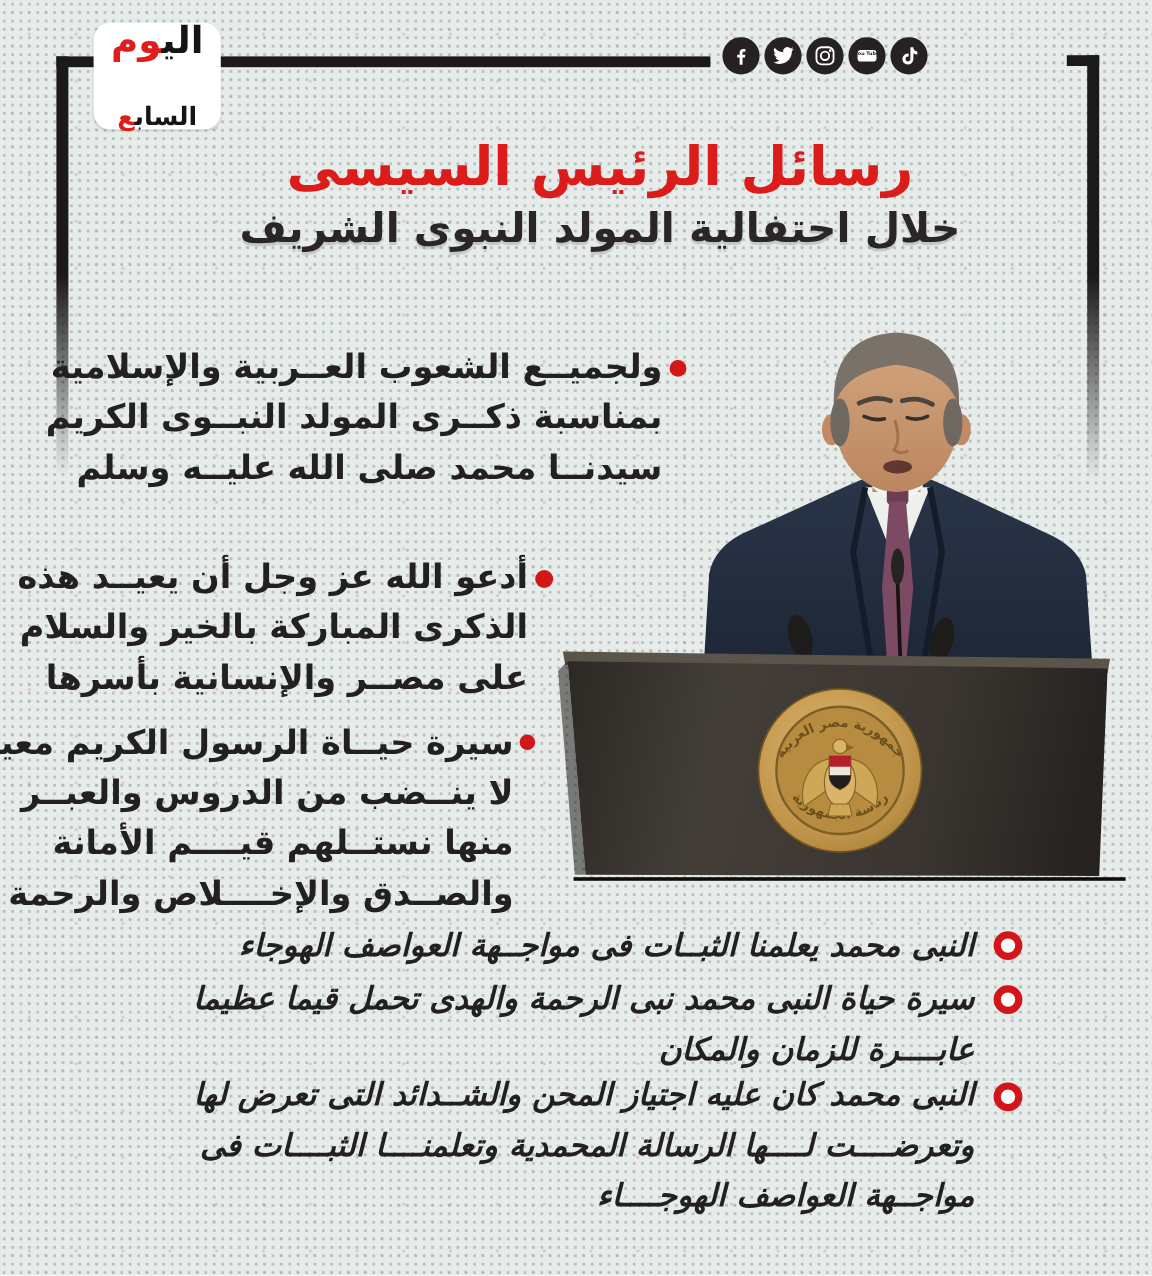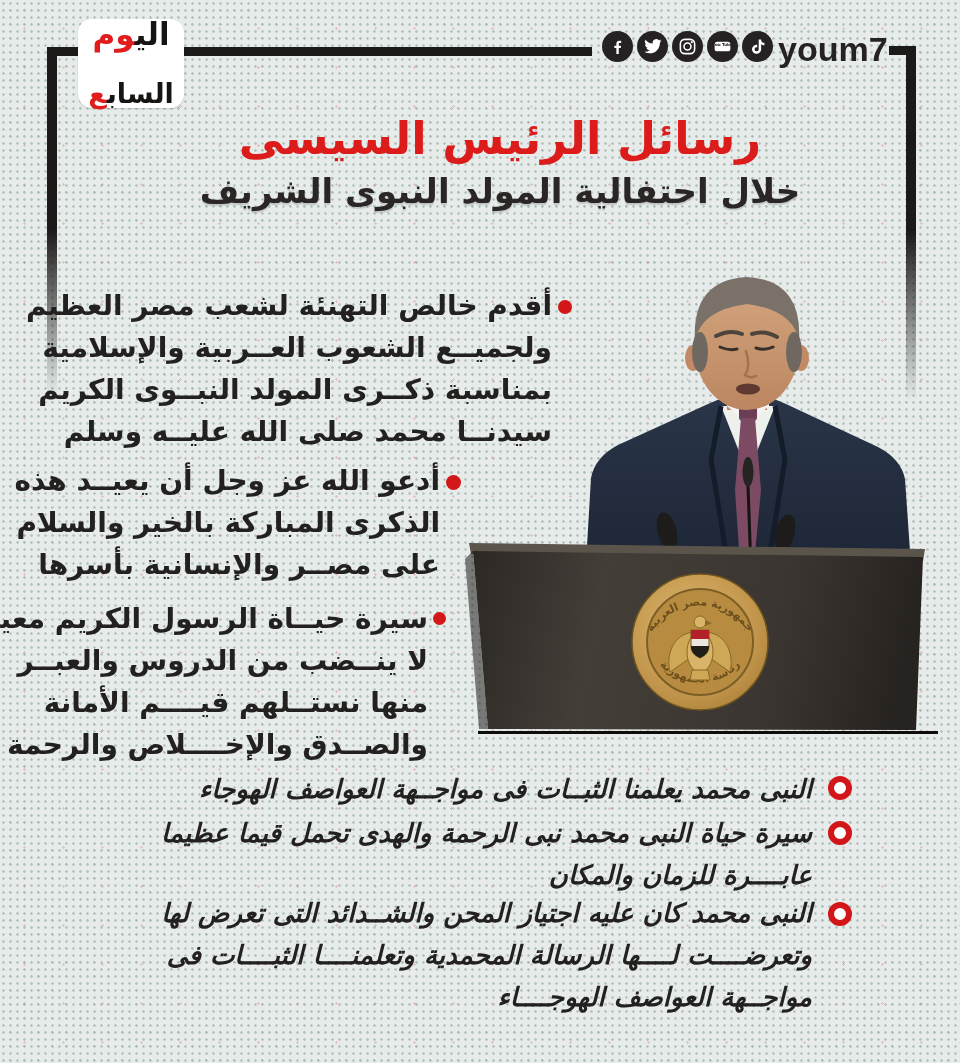--- a/index.html
+++ b/index.html
@@ -19,21 +19,21 @@
   .h-line{background:#1c1a18;height:9px;z-index:1;}
   .v-line{width:10px;z-index:1;background:linear-gradient(#1c1a18 52%,rgba(28,26,24,0));}
   
   .logo-box{
     left:78px;top:19px;width:106px;height:89px;background:#fff;border-radius:14px;
     z-index:3;display:flex;flex-direction:column;align-items:center;justify-content:space-between;
     direction:rtl;font-weight:bold;line-height:1.02;text-align:center;
     box-shadow:0 1px 2px rgba(0,0,0,.15);
   }
   .logo-l1{font-size:31px;letter-spacing:-1px;}
-  .logo-l2{font-size:27px;letter-spacing:-1px;}
+  .logo-l2{font-size:21px;letter-spacing:-1px;}
   .lg-black{color:#171513;} .lg-red{color:#e01c1c;}
   
   .icon-circle{width:31px;height:31px;border-radius:50%;background:#262122;z-index:2;
     display:flex;align-items:center;justify-content:center;}
   .handle{left:778px;top:30px;z-index:2;font-family:"Liberation Sans","DejaVu Sans",sans-serif;
     font-weight:bold;font-size:34px;color:#262122;letter-spacing:0;}
   
   .title-wrap{left:90px;top:110px;width:820px;text-align:center;direction:rtl;z-index:3;}
   .title-red{color:#dc1b1b;font-weight:bold;font-size:45px;line-height:1.3;white-space:nowrap;}
   .title-black{color:#2a2625;font-weight:bold;font-size:34px;line-height:1.35;white-space:nowrap;
@@ -86,30 +86,28 @@
     <svg width="21" height="21" viewBox="0 0 24 24">
         <rect x="3" y="6.5" width="18" height="11" rx="3" fill="#fff"></rect>
         <text x="12" y="11.2" text-anchor="middle" font-size="4.6" font-weight="bold" fill="#262122">You Tube</text>
       </svg>
   </div>
   <div class="abs icon-circle" style="left:742px;top:31px;">
     <svg width="19" height="19" viewBox="0 0 24 24">
         <path fill="#fff" d="M16.6 3h-3.1v12.4a2.6 2.6 0 1 1-2.6-2.6c.25 0 .5.03.73.1V9.7a5.8 5.8 0 1 0 5 5.74V9.3a7.3 7.3 0 0 0 4.1 1.25V7.4A4.4 4.4 0 0 1 16.6 3z"></path>
       </svg>
   </div>
-  <div class="abs handle">youm7</div>
 
   <div class="abs title-wrap">
     <div class="title-red">رسائل الرئيس السيسى</div>
     <div class="title-black">خلال احتفالية المولد النبوى الشريف</div>
   </div>
 
   <div class="abs bullet" style="right:408px;top:285px;width:520px;">
     <span class="dot" style="right:-20px;top:15px;"></span>
-    <div>أقدم خالص التهنئة لشعب مصر العظيم</div>
     <div>ولجميــع الشعوب العــربية والإسلامية</div>
     <div>بمناسبة ذكــرى المولد النبــوى الكريم</div>
     <div>سيدنــا محمد صلى الله عليــه وسلم</div>
   </div>
 
   <div class="abs bullet" style="right:520px;top:460px;width:430px;">
     <span class="dot" style="right:-21px;top:15px;width:15px;height:15px;"></span>
     <div>أدعو الله عز وجل أن يعيــد هذه</div>
     <div>الذكرى المباركة بالخير والسلام</div>
     <div>على مصــر والإنسانية بأسرها</div>

